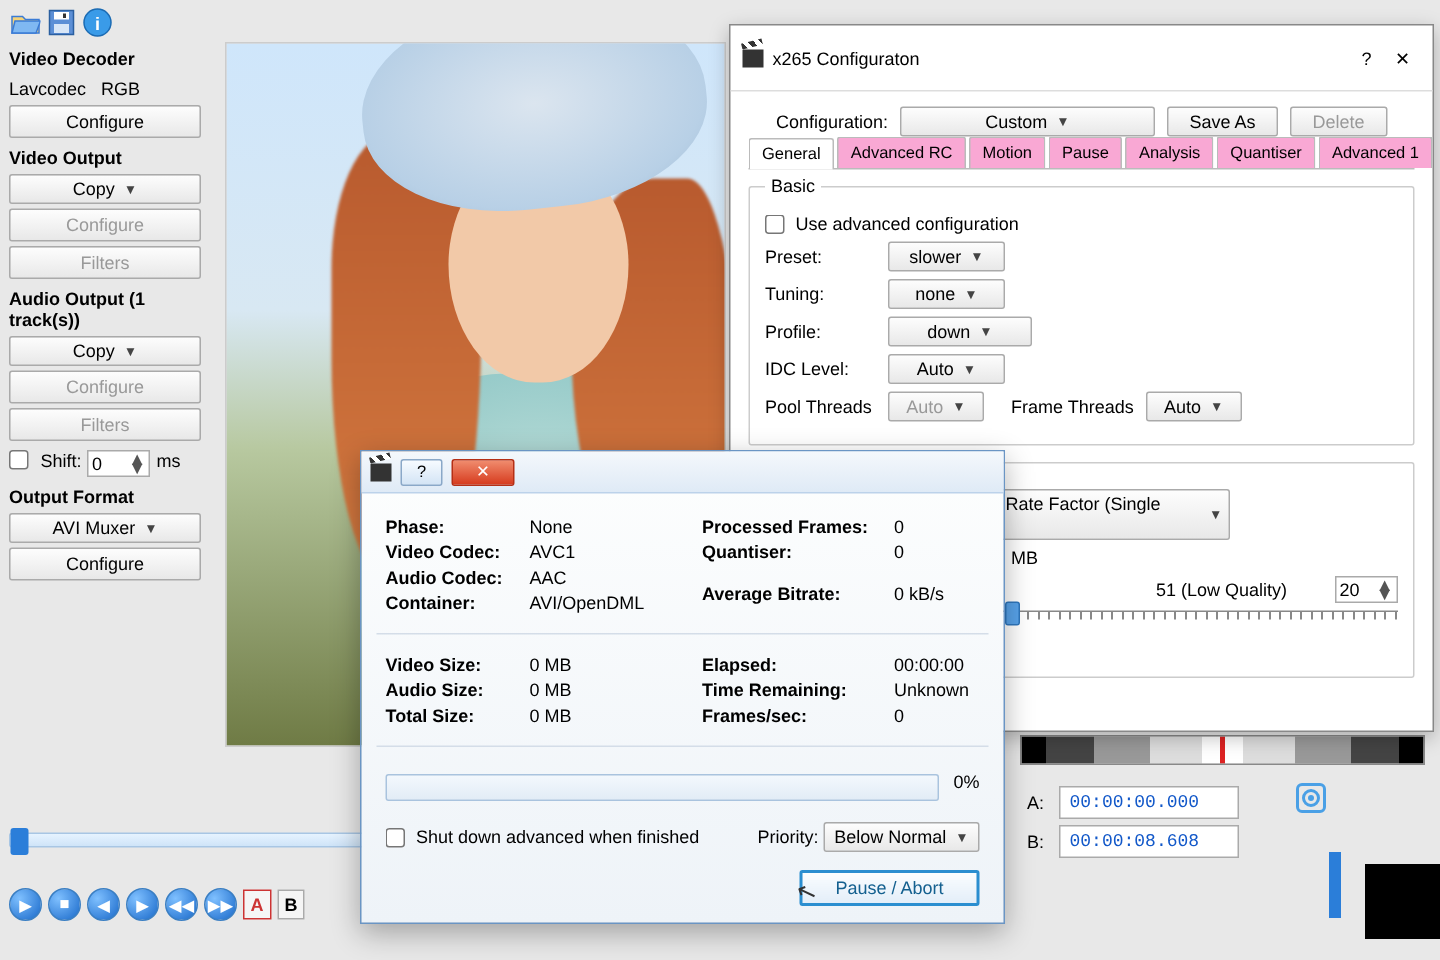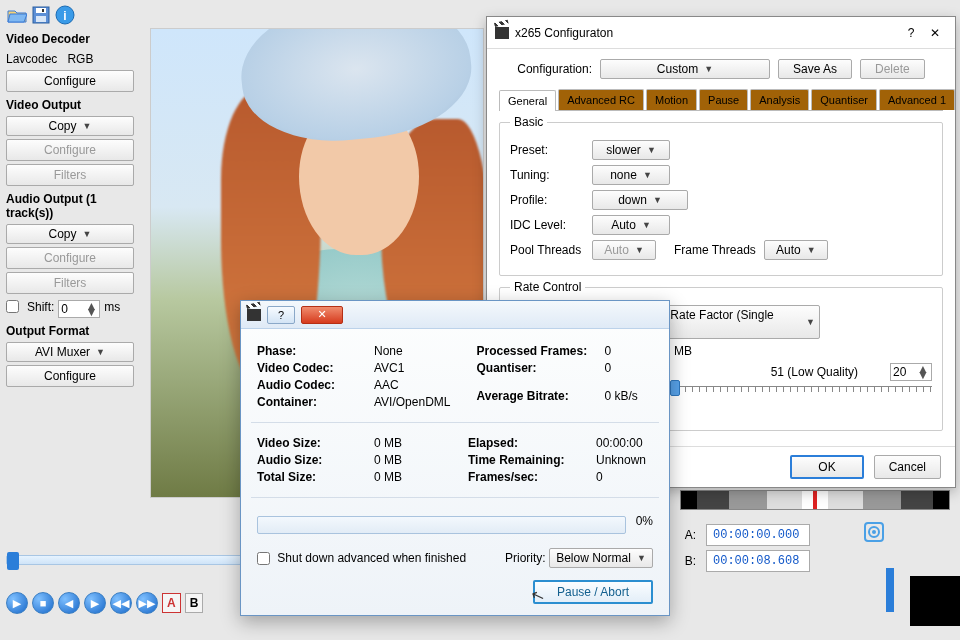--- a/index.html
+++ b/index.html
@@ -36,54 +36,54 @@
 #transport { position: absolute; left: 6px; top: 592px; display: flex; gap: 4px; align-items: center; }
 #transport .tbtn { width: 22px; height: 22px; border-radius: 50%; background: radial-gradient(circle at 30% 30%, #7fc0ff, #1868c9); border: 1px solid #3b7fc3; display: flex; align-items: center; justify-content: center; color: #fff; font-size: 11px; }
 #transport .lbl { border: 1px solid #aaa; padding: 2px 4px; background: #f5f5f5; }
 
 
 #timepanel { position: absolute; left: 680px; top: 490px; width: 270px; }
 #timepanel .wave { height: 20px; margin-bottom: 14px; background:
   linear-gradient(90deg,#000 0 6%,#444 6% 18%,#999 18% 32%,#ddd 32% 45%,#fff 45% 49.3%,#d22 49.3% 50.7%,#fff 50.7% 55%,#ddd 55% 68%,#999 68% 82%,#444 82% 94%,#000 94% 100%); border: 1px solid #888; }
 #timepanel .trow { display: flex; align-items: center; gap: 10px; margin: 4px 0; }
 #timepanel .trow .tlabel { width: 16px; text-align: right; }
-#timepanel .tval { border: 1px solid #aaa; background: #fff; padding: 3px 6px; width: 104px; color: #1258c9; font-family: "Courier New", monospace; }
+#timepanel .tval { border: 1px solid #aaa; background: #fff; padding: 3px 6px; width: 120px; color: #1258c9; font-family: "Courier New", monospace; }
 .eye-btn { position: absolute; left: 864px; top: 522px; width: 20px; height: 20px; border: 2px solid #4aa0e6; border-radius: 4px; display: flex; align-items: center; justify-content: center; }
 .vbar { position: absolute; left: 886px; top: 568px; width: 8px; height: 44px; background: #2b7ed9; }
 .blackbox { position: absolute; left: 910px; top: 576px; width: 50px; height: 50px; background: #000; }
 
 
 #x265 { position: absolute; left: 486px; top: 16px; width: 470px; height: 472px; background: #fff; border: 1px solid #888; box-shadow: 0 4px 12px rgba(0,0,0,.25); display: flex; flex-direction: column; }
-#x265 .titlebar { height: 32px; display: flex; align-items: center; padding: 0 8px; border-bottom: 1px solid #ddd; }
+#x265 .titlebar { height: 44px; display: flex; align-items: center; padding: 0 8px; border-bottom: 1px solid #ddd; }
 #x265 .titlebar .ttext { flex: 1; }
 #x265 .titlebar .wbtn { width: 24px; text-align: center; }
 #x265 .body { padding: 10px 12px 8px; flex: 1; overflow: hidden; }
-#x265 .cfgrow { display: flex; align-items: center; gap: 8px; margin-bottom: 10px; justify-content: center; }
+#x265 .cfgrow { display: flex; align-items: center; gap: 8px; justify-content: center; }
 #x265 .tabs { display: flex; border-bottom: 1px solid #bbb; position: relative; }
-#x265 .tabs .tab { padding: 4px 8px; border: 1px solid #bbb; border-bottom: none; margin-right: 2px; background: #a16207; border-radius: 2px 2px 0 0; font-size: 11px; white-space: nowrap; }
+#x265 .tabs .tab { padding: 4px 8px; border: 1px solid #bbb; border-bottom: none; margin-right: 2px; background: #f9a8d4; border-radius: 2px 2px 0 0; font-size: 11px; white-space: nowrap; }
 #x265 .tabs .tab.active { background: #fff; position: relative; top: 1px; }
 #x265 .formrow { display: flex; align-items: center; gap: 8px; margin: 5px 0; }
 #x265 .formrow .flabel { width: 74px; }
 #x265 .slider-track { position: relative; height: 18px; margin: 4px 0 2px; }
 #x265 .slider-ticks { border-top: 1px solid #888; height: 6px; background: repeating-linear-gradient(90deg,#888 0 1px,transparent 1px 7px); }
 #x265 .slider-thumb { position: absolute; top: -6px; width: 10px; height: 16px; background: #58a3ea; border: 1px solid #2f77bd; border-radius: 2px; }
 #x265 .actions { display: flex; justify-content: flex-end; gap: 10px; padding: 8px 14px; border-top: 1px solid #ddd; }
 #x265 .actions .ok { border: 2px solid #2b7ed9; padding: 3px 26px; }
 
 
 #enc { position: absolute; left: 240px; top: 300px; width: 430px; height: 316px; background: linear-gradient(#fdfefe,#eef3f8); border: 1px solid #6a95c4; box-shadow: 0 6px 18px rgba(0,0,0,.3); }
 #enc .ebar { height: 28px; background: linear-gradient(#f4f8fc,#dfeaf6); border-bottom: 1px solid #bcd2ea; display: flex; align-items: center; padding: 0 6px; gap: 6px; }
 #enc .ebar .etitle { flex: 1; font-size: 12px; }
 #enc .ebar .ewb { width: 28px; height: 18px; border: 1px solid #8aa8c8; border-radius: 2px; background: linear-gradient(#f7fbff,#d3e4f5); display: flex; align-items: center; justify-content: center; font-size: 11px; }
 #enc .ebar .ewb.close { background: linear-gradient(#f08c6e,#d63b1e); border-color: #b52f15; color: #fff; width: 42px; }
 #enc .ebody { padding: 12px 16px; }
 #enc .cols { display: flex; gap: 26px; }
 #enc .col { flex: 1; }
 #enc .kv { display: flex; margin: 3px 0; }
-#enc .kv .k { font-weight: bold; width: 117px; }
+#enc .kv .k { font-weight: bold; width: 96px; }
 #enc .kv .kr { font-weight: bold; width: 128px; }
 #enc hr { border: none; border-top: 1px solid #d4dde8; margin: 10px -6px; }
 #enc .pbar { height: 18px; border: 1px solid #a9c3de; background: linear-gradient(#f3f8fd,#e2ecf6); border-radius: 2px; margin-top: 8px; }
 #enc .prow { display: flex; align-items: center; gap: 10px; }
 #enc .bottom { display: flex; justify-content: space-between; align-items: center; margin-top: 14px; }
 #enc .pauseabort { border: 2px solid #2b8ed0; color: #14608f; padding: 3px 22px; background: linear-gradient(#fafdff,#e3eef8); border-radius: 2px; margin-top: 12px; float: right; }
 #enc .cursor { position: absolute; bottom: 10px; left: 290px; font-size: 16px; color: #333; transform: rotate(-20deg); }
 .clapper { width: 14px; height: 12px; position: relative; }
 .clapper::before { content: ""; position: absolute; inset: 0; background: #333; }
 .clapper::after { content: ""; position: absolute; left: 0; top: -4px; width: 14px; height: 4px; background: repeating-linear-gradient(60deg,#333 0 3px,#fff 3px 6px); transform: rotate(-14deg); transform-origin: left bottom; }
@@ -222,20 +222,23 @@
       <div class="tab">Pause</div>
       <div class="tab">Analysis</div>
       <div class="tab">Quantiser</div>
       <div class="tab">Advanced 1</div>
 
     </div>
 
     <fieldset>
       <legend>Basic</legend>
       <div class="formrow">
+          <label><input type="checkbox" style=""> <span>Use advanced configuration</span></label>
+        </div>
+      <div class="formrow">
           <span class="flabel">Preset:</span>
           <span class="combo" style="width:78px">
             <span>slower</span>
             <span class="arrow">▼</span>
           </span>
         </div>
       <div class="formrow">
           <span class="flabel">Tuning:</span>
           <span class="combo" style="width:78px">
             <span>none</span>
@@ -295,24 +298,20 @@
             </span>
           </span>
       </div>
       <div class="slider-track">
         <div class="slider-ticks"></div>
         <div class="slider-thumb" style="left:38%"></div>
       </div>
       <div style="text-align:left;margin-left:96px">le</div>
     </fieldset>
   </div>
-  <div class="actions">
-    <button class="win-btn ok">OK</button>
-    <button class="win-btn">Cancel</button>
-  </div>
 </div>
 
 <div id="enc">
   <div class="ebar">
     <span class="clapper"></span>
     <span class="ewb">?</span>
     <span class="ewb close">✕</span>
   </div>
   <div class="ebody">
     <div class="cols">

